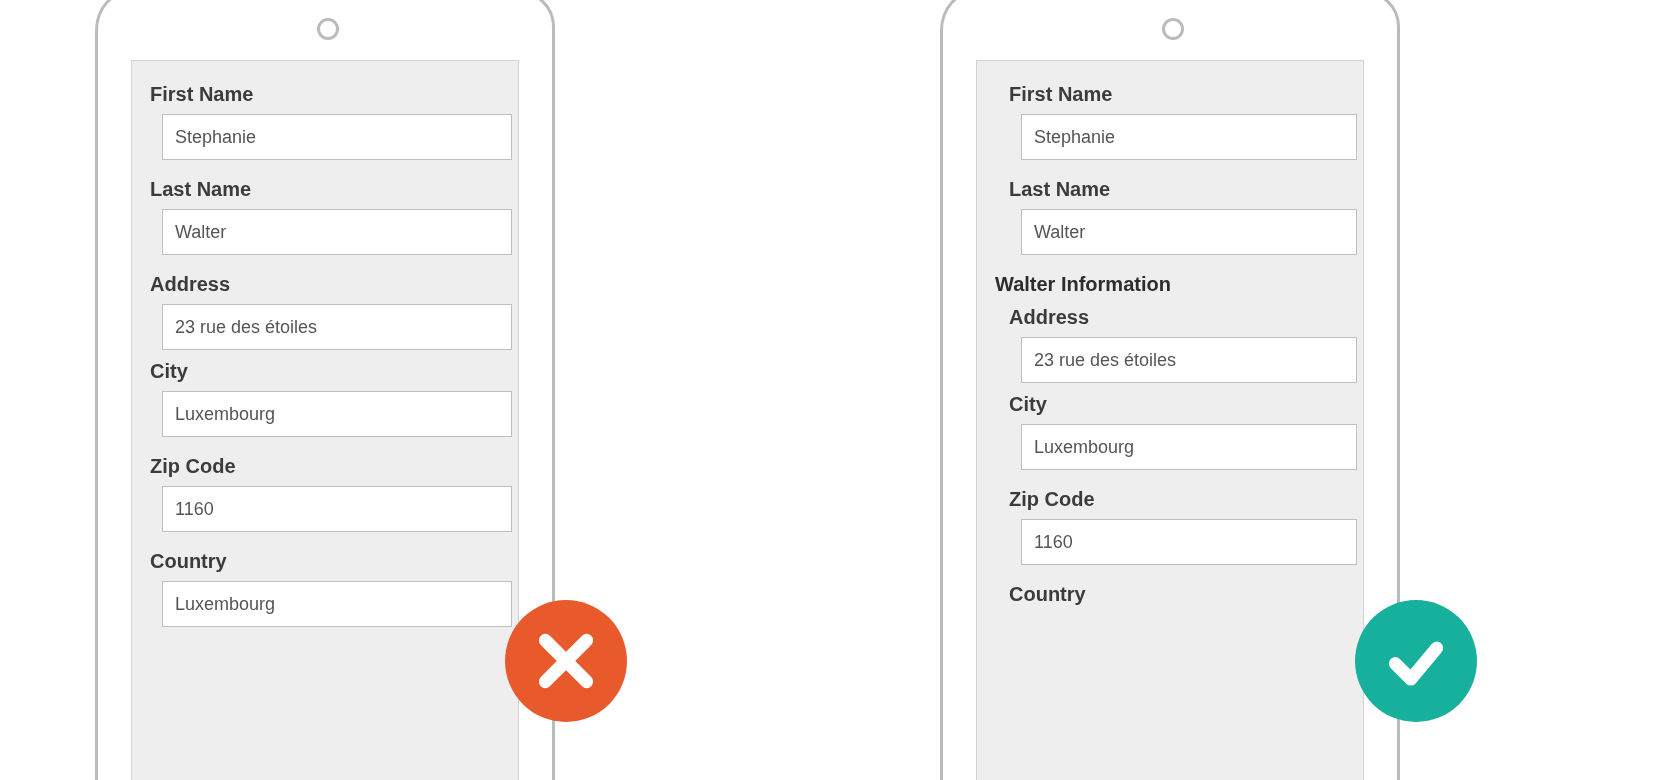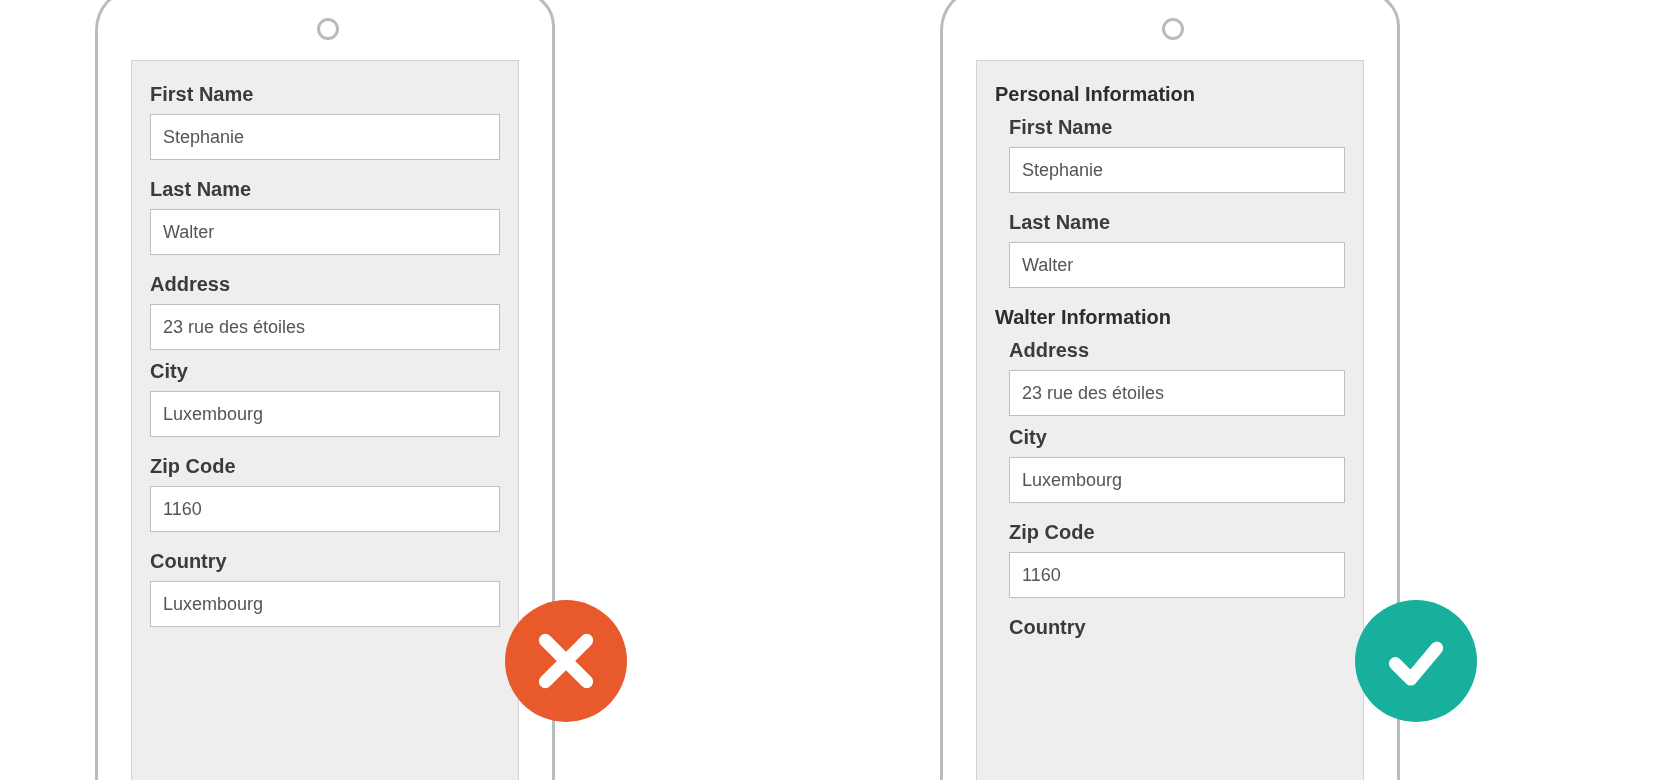--- a/index.html
+++ b/index.html
@@ -76,20 +76,21 @@
     width: 100%;
     box-sizing: border-box;
     height: 46px;
     padding: 0 12px;
     font-size: 18px;
     color: #555;
     background: #ffffff;
     border: 1px solid #bfbfbf;
     outline: none;
     font-family: inherit;
+    margin-left: 12px;
   }
 
   .badge {
     position: absolute;
     width: 122px;
     height: 122px;
     border-radius: 50%;
     display: flex;
     align-items: center;
     justify-content: center;
@@ -142,21 +143,20 @@
       </div>
     </div>
   </div>
 
   <div class="phone right">
     <div class="frame"></div>
     <div class="camera"></div>
     <div class="screen">
       <div class="form">
 
-        <div class="section-title">Personal Information</div>
 
         <div class="indent">
           <div class="field-block">
             <div class="label">First Name</div>
             <input class="input" value="Stephanie" style="">
           </div>
           <div class="field-block">
             <div class="label">Last Name</div>
             <input class="input" value="Walter" style="">
           </div>

